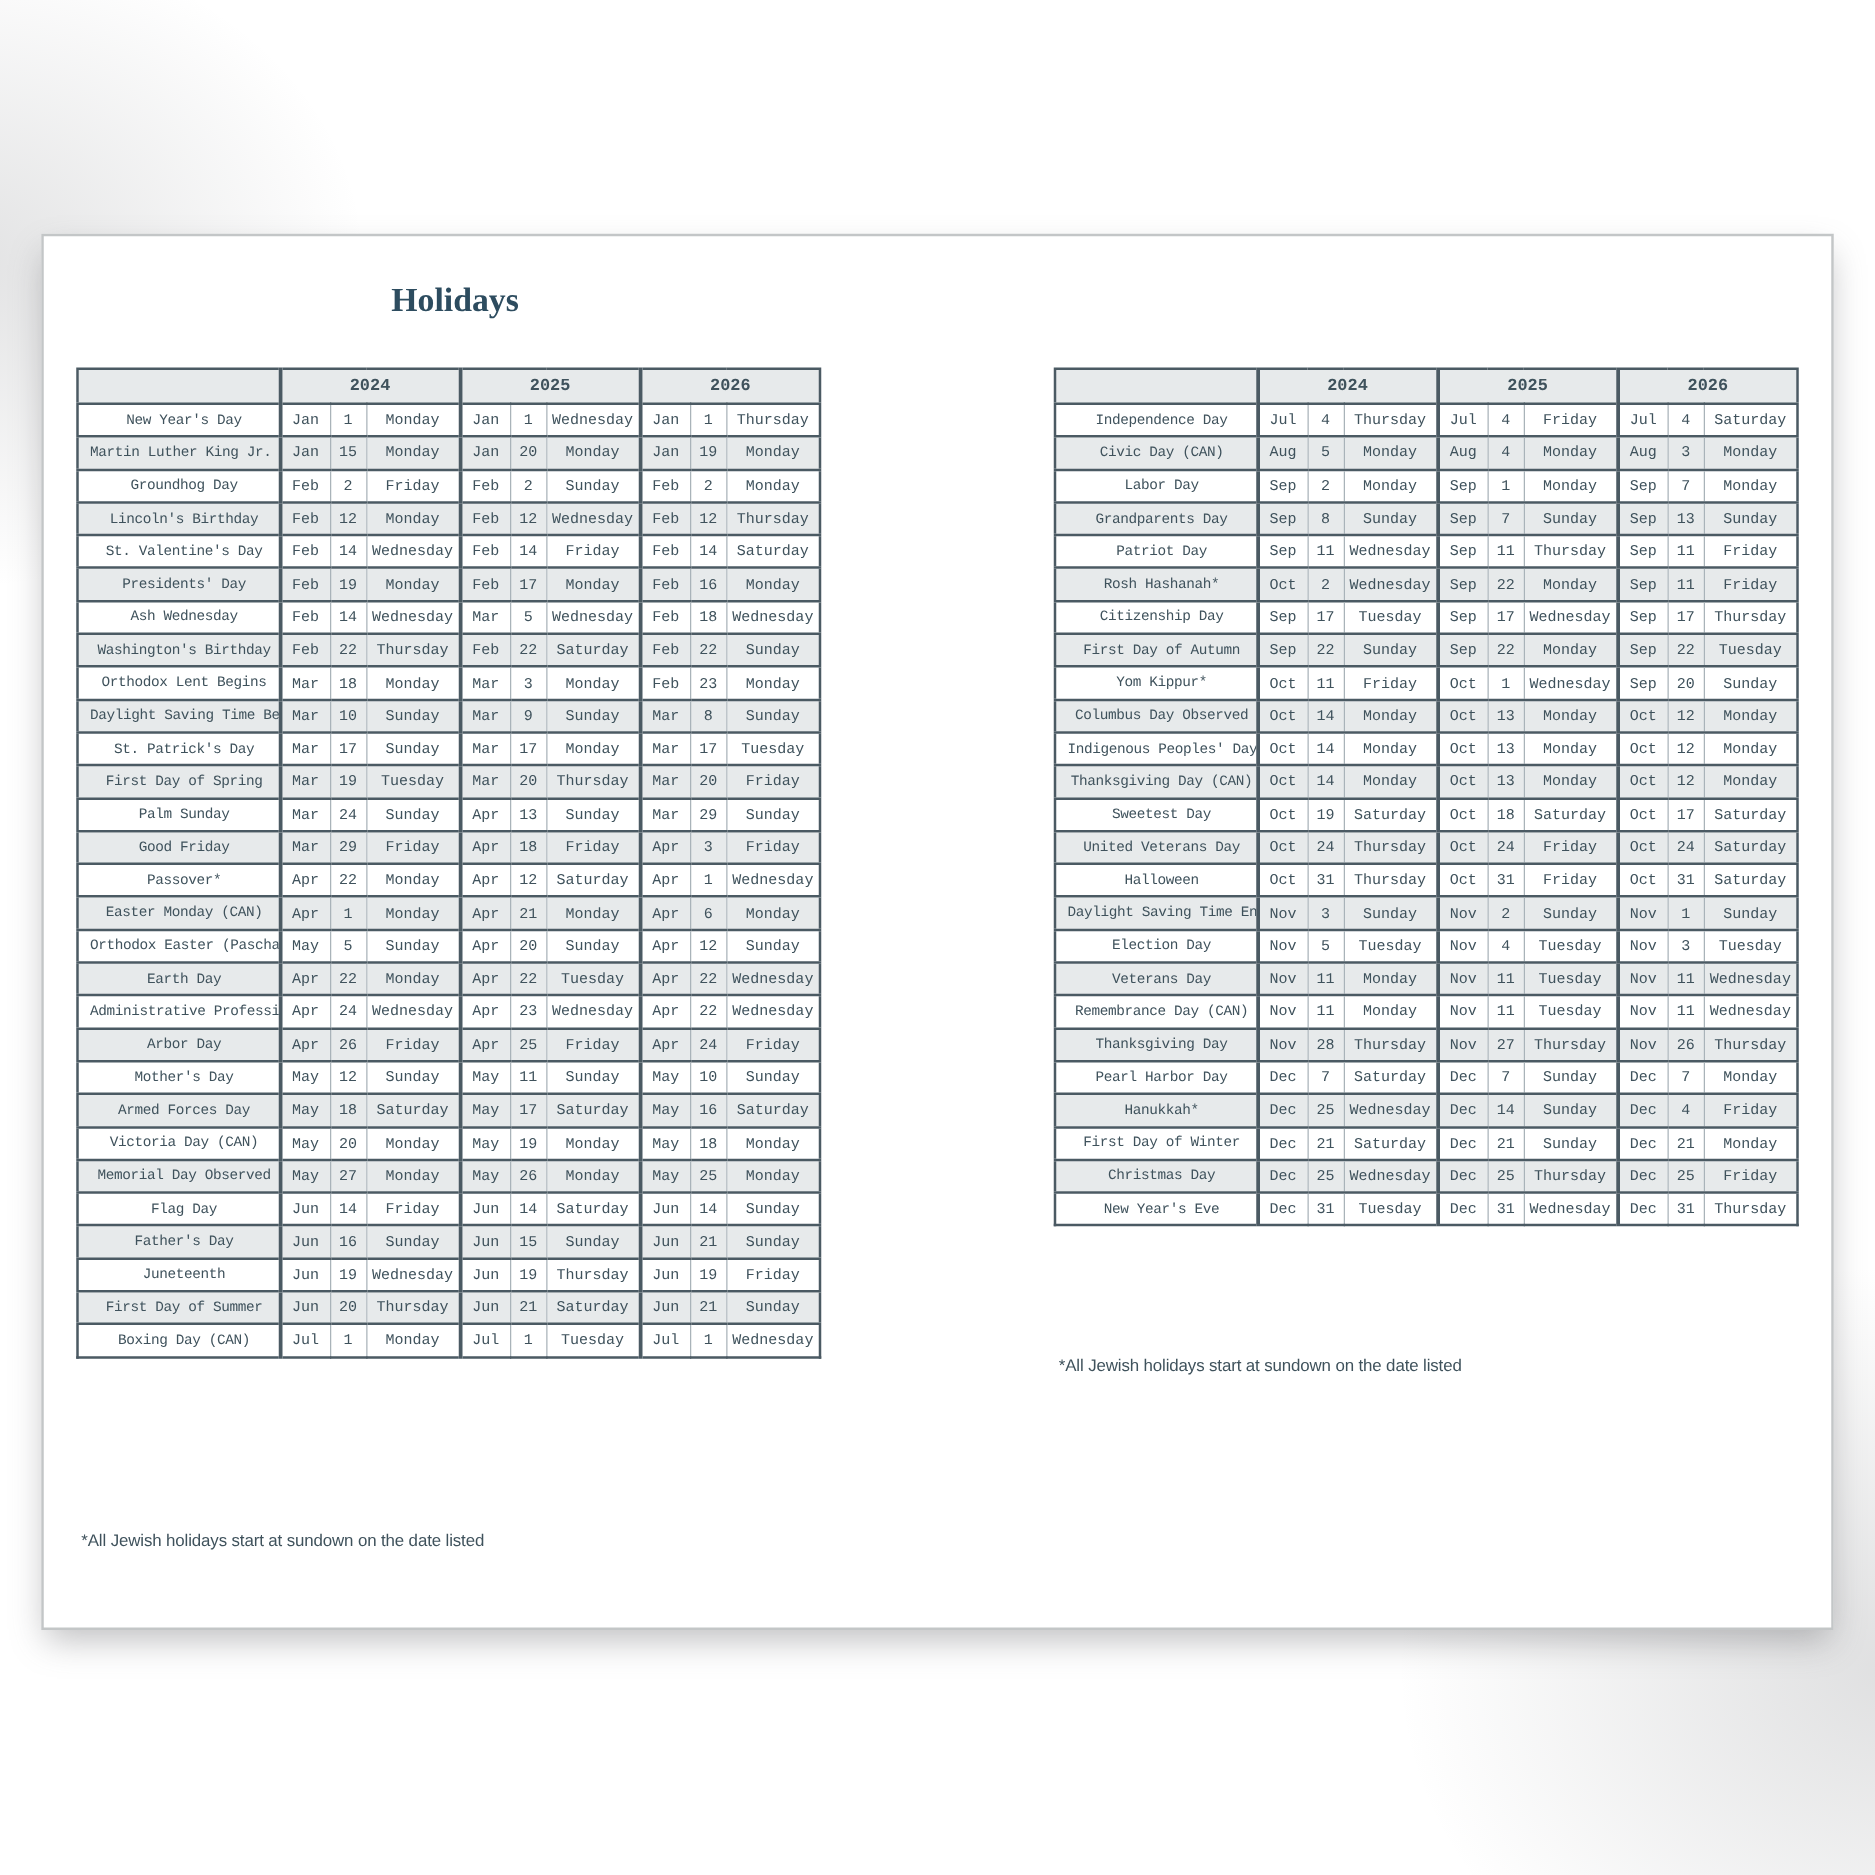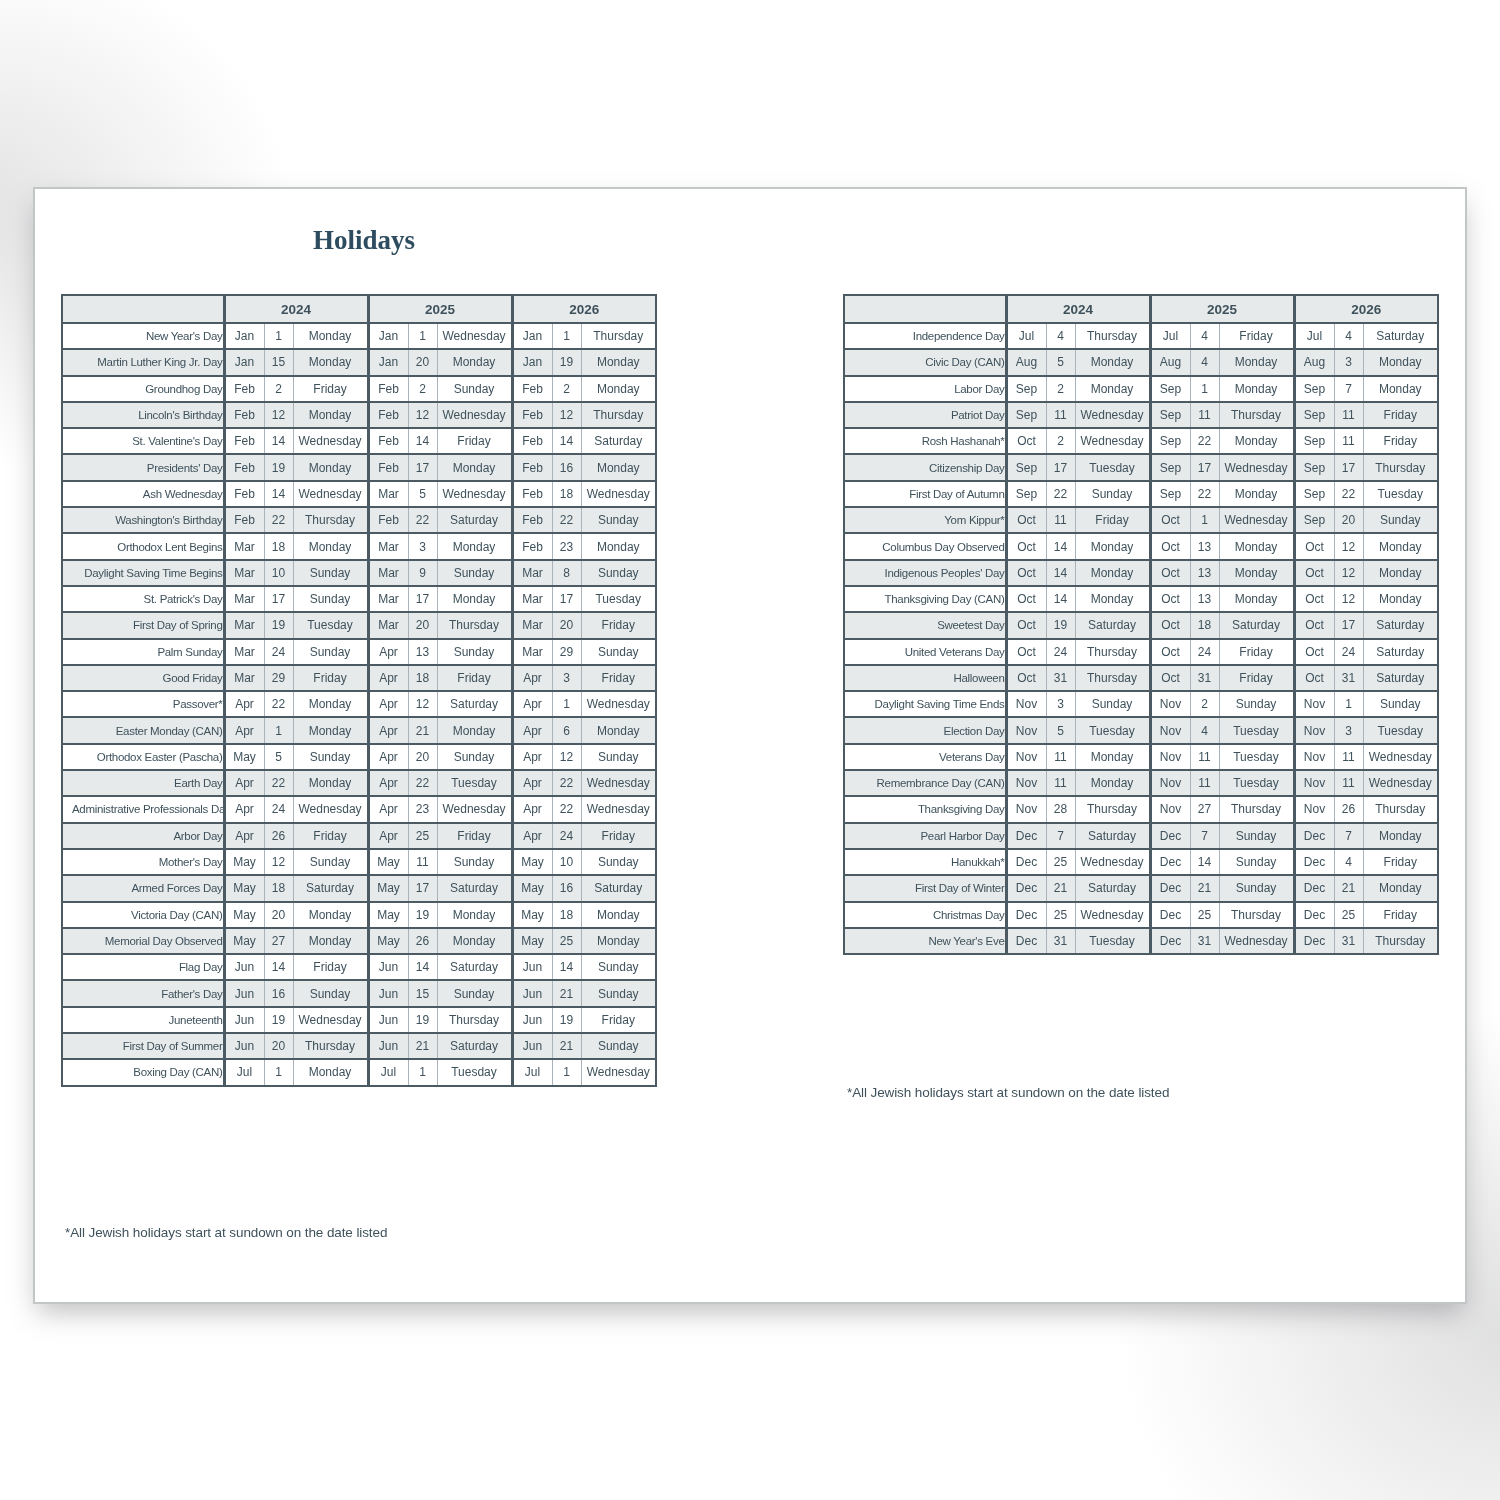--- a/index.html
+++ b/index.html
@@ -39,20 +39,21 @@
   }
   .table-wrap{position:absolute;top:105px;}
   .table-wrap.left{left:26px;}
   .table-wrap.right{left:808px;}
   table{
     border-collapse:collapse;
     table-layout:fixed;
     width:594px;
     color:var(--text);
     border:2px solid var(--dark);
+    font-family:Liberation Mono, monospace;
   }
   th,td{
     padding:0;
     border-top:2px solid var(--dark);
     overflow:hidden;
     white-space:nowrap;
   }
   thead th{
     height:28px;
     background:var(--bg-alt);
@@ -61,21 +62,21 @@
     text-align:center;
     border-bottom:2px solid var(--dark);
   }
   tbody td{
     height:26.3px;
     font-size:12px;
     text-align:center;
   }
   tbody tr:nth-child(even){background:var(--bg-alt);}
   td.name{
-    text-align:right;
+    text-align:center;
     padding-left:9px;
     font-size:11.5px;
     letter-spacing:-0.3px;
   }
   .gs{border-left:3px solid var(--dark);}   
   .lt{border-left:1px solid var(--light);}  
   .footnote{
     position:absolute;
     font-size:13.5px;
     color:var(--text);
@@ -518,20 +519,32 @@
             <td class="lt">2</td>
             <td class="lt">Monday</td>
             <td class="gs">Sep</td>
             <td class="lt">1</td>
             <td class="lt">Monday</td>
             <td class="gs">Sep</td>
             <td class="lt">7</td>
             <td class="lt">Monday</td>
           </tr>
           <tr>
+            <td class="name">Grandparents Day</td>
+            <td class="gs">Sep</td>
+            <td class="lt">8</td>
+            <td class="lt">Sunday</td>
+            <td class="gs">Sep</td>
+            <td class="lt">7</td>
+            <td class="lt">Sunday</td>
+            <td class="gs">Sep</td>
+            <td class="lt">13</td>
+            <td class="lt">Sunday</td>
+          </tr>
+          <tr>
             <td class="name">Patriot Day</td>
             <td class="gs">Sep</td>
             <td class="lt">11</td>
             <td class="lt">Wednesday</td>
             <td class="gs">Sep</td>
             <td class="lt">11</td>
             <td class="lt">Thursday</td>
             <td class="gs">Sep</td>
             <td class="lt">11</td>
             <td class="lt">Friday</td>

